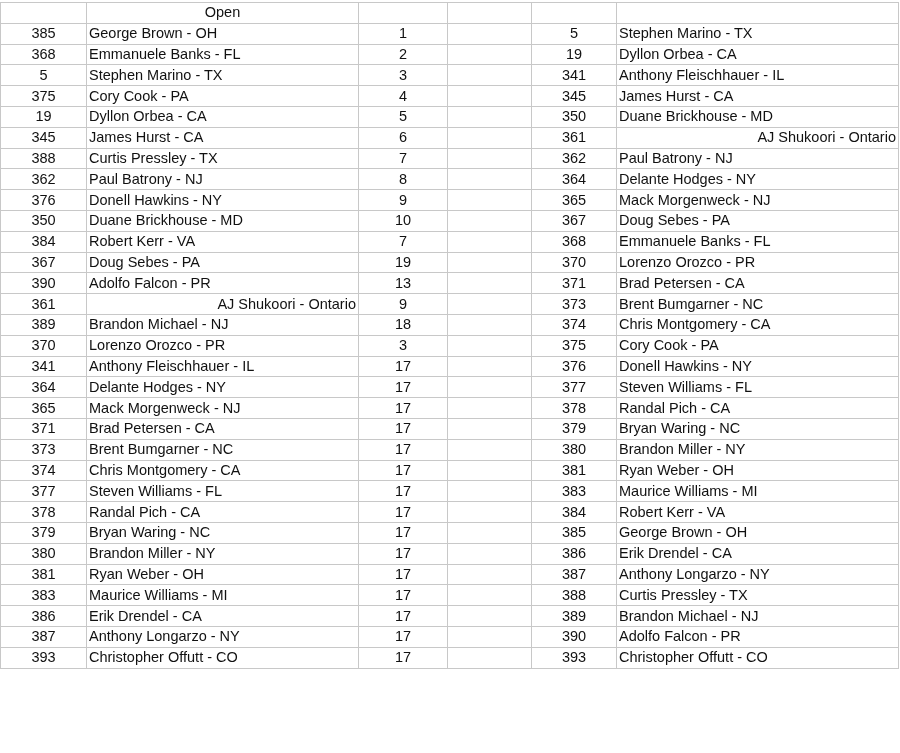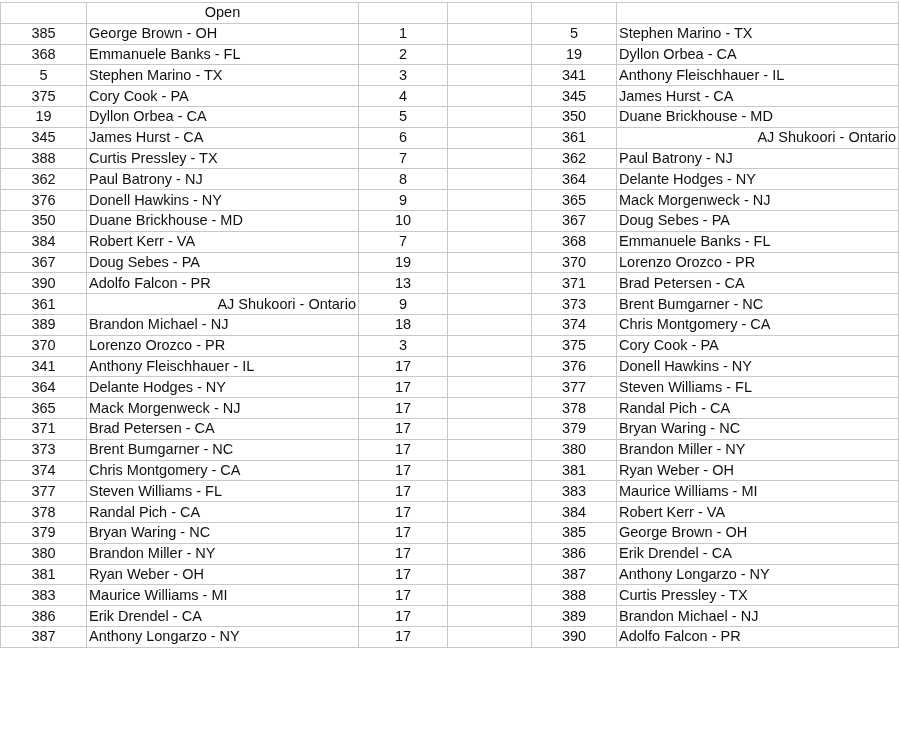--- a/index.html
+++ b/index.html
@@ -264,14 +264,22 @@
         <td class="l">Brandon Michael - NJ</td>
       </tr>
       <tr>
         <td class="c">387</td>
         <td class="l">Anthony Longarzo - NY</td>
         <td class="c">17</td>
         <td></td>
         <td class="c">390</td>
         <td class="l">Adolfo Falcon - PR</td>
       </tr>
+      <tr>
+        <td class="c">393</td>
+        <td class="l">Christopher Offutt - CO</td>
+        <td class="c">17</td>
+        <td></td>
+        <td class="c">393</td>
+        <td class="l">Christopher Offutt - CO</td>
+      </tr>
     </tbody>
 </table>
 
 </body></html>

